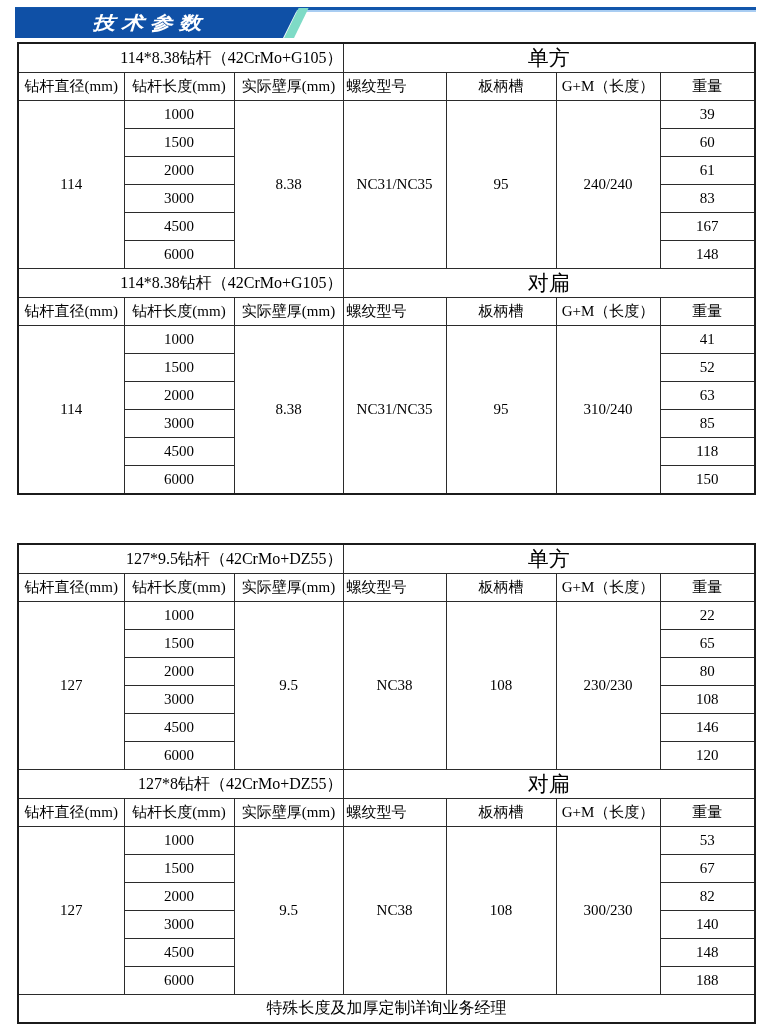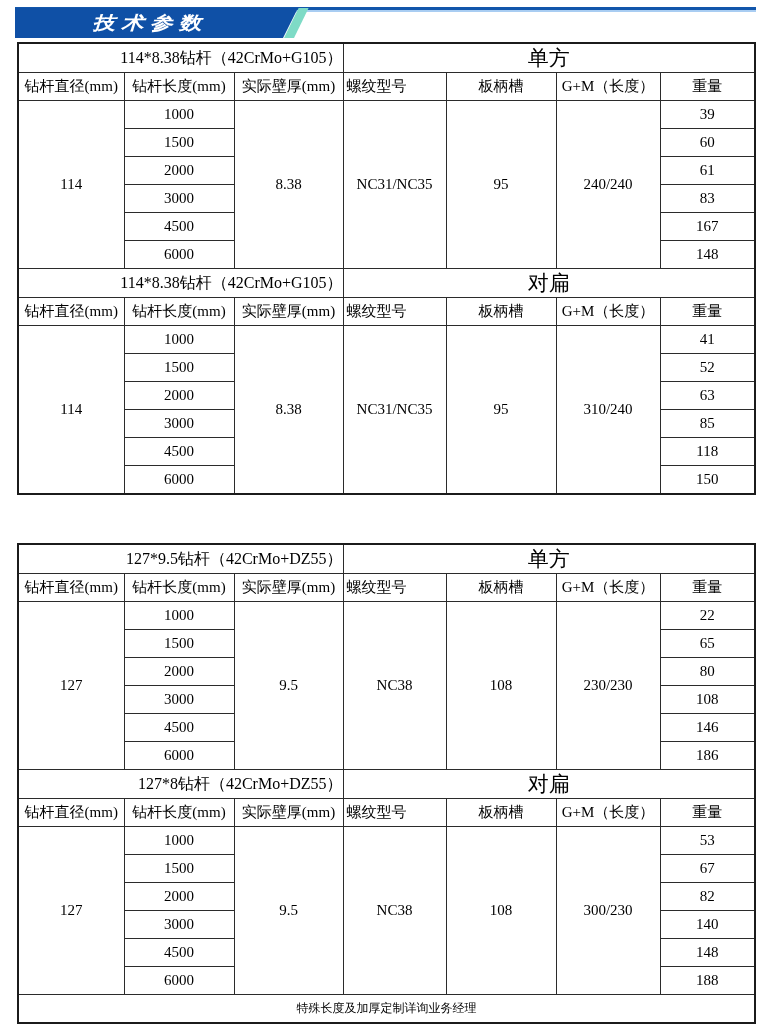--- a/index.html
+++ b/index.html
@@ -35,21 +35,21 @@
   }
   table.spec + table.spec { margin-top:48px; }
   .spec td {
     border:1px solid #2b2b2b; height:27px; padding:0;
     text-align:center; vertical-align:middle;
     font-size:15px; white-space:nowrap; overflow:hidden;
   }
   .spec td.title-cell   { font-size:16px;text-align:right; }
   .spec td.variant-cell { font-size:21px; }
   .spec td.hdr-thread   { text-align:left; padding-left:3px; }
-  .spec td.footer-cell  { font-size:12px; }
+  .spec td.footer-cell  { font-size:16px; }
   col.c0{width:106px} col.c1{width:110px} col.c2{width:109px}
   col.c3{width:103px} col.c4{width:110px} col.c5{width:104px} col.c6{width:95px}
 </style>
 </head>
 <body>
 
 <div class="hdr">
   <div class="top-line"></div>
   <div class="top-line-glow"></div>
   <div class="banner">
@@ -200,21 +200,21 @@
         <tr>
           <td>3000</td>
           <td>108</td>
         </tr>
         <tr>
           <td>4500</td>
           <td>146</td>
         </tr>
         <tr>
           <td>6000</td>
-          <td>186</td>
+          <td>120</td>
         </tr>
         <tr>
           <td class="title-cell" colspan="3">127*8钻杆（42CrMo+DZ55）</td>
           <td class="variant-cell" colspan="4">对扁</td>
         </tr>
         <tr>
           <td>钻杆直径(mm)</td>
           <td>钻杆长度(mm)</td>
           <td>实际壁厚(mm)</td>
           <td class="hdr-thread">螺纹型号</td>

